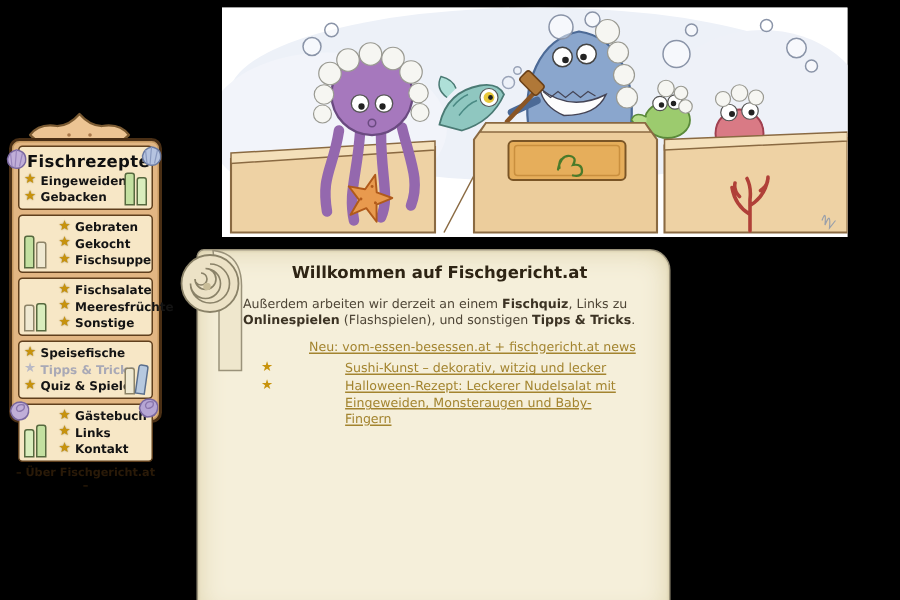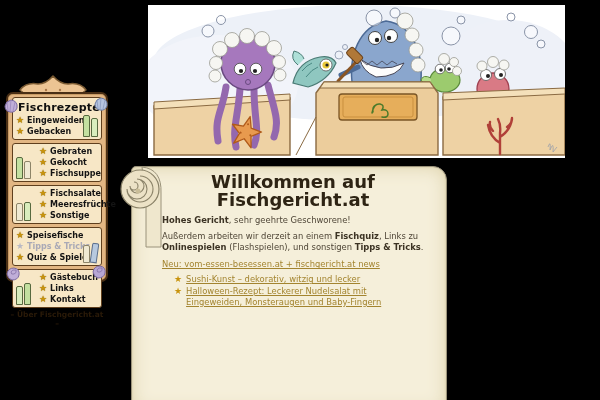--- a/index.html
+++ b/index.html
@@ -33,26 +33,26 @@
   .shell{position:absolute;width:18px;height:16px;}
   #starfish-top{position:absolute;left:16px;top:74px;width:74px;height:40px;}
 
   
   #scroll{position:absolute;left:118px;top:163px;width:332px;height:237px;}
   #parchment{position:absolute;left:13px;top:3px;right:3px;bottom:-12px;background:#f5efda;
         border:1px solid #9a927a;border-radius:5px 14px 4px 4px;
         box-shadow:inset 0 0 18px #ddd2ab, inset 0 0 2px #b8ad8a;}
   #curl{position:absolute;left:0;top:0;width:48px;height:88px;}
   #scroll-content{position:absolute;left:44px;top:8px;right:26px;color:#4e4536;font-size:8.4px;line-height:10.8px;}
-  #scroll-title{font-size:18px;font-weight:bold;color:#2e2414;text-align:center;margin:2px 0 6px 0;line-height:18px;}
+  #scroll-title{font-size:11px;font-weight:bold;color:#2e2414;text-align:center;margin:2px 0 6px 0;line-height:18px;}
   .para{margin:0 0 5px 0;}
   .b{font-weight:bold;color:#3c3324;}
   a{text-decoration:underline;cursor:pointer;}
   .lnk-bold{color:#83691b;font-weight:bold;}
-  .lnk{color:#a3842f;}
+  .lnk{color:#a3842f;padding-left:44px;}
   .lnk-light{color:#b59b4a;}
   .news-head{margin:7px 0 4px 0;}
   .news-item{display:flex;gap:4px;margin:1px 0 1px 12px;align-items:flex-start;}
   .news-item .star, .rec-item .star{color:#c8930c;font-size:9px;line-height:10px;flex:0 0 auto;}
 </style>
 </head>
 <body>
 
 <div id="page">
 
@@ -301,21 +301,20 @@
     <svg id="curl" viewBox="0 0 48 88">
       <path d="M24,4 Q44,6 43,30 L43,84 L28,84 L28,40 Z" fill="#efe7cd" stroke="#9a927a" stroke-width="1"></path>
       <circle cx="22" cy="26" r="19" fill="#ece2c6" stroke="#8a8268" stroke-width="1.2"></circle>
       <path d="M22,26 m0,-13 a13,13 0 1,1 -13,13 a10,10 0 1,0 10,-10 a7,7 0 1,1 -7,7 a4,4 0 1,0 4,-4" fill="none" stroke="#8a8268" stroke-width="1.1"></path>
       <circle cx="20" cy="28" r="2.5" fill="#c9bd98"></circle>
     </svg>
 
     <div id="scroll-content">
       <h1 id="scroll-title">Willkommen auf Fischgericht.at</h1>
 
-      <p class="para"><span class="b">Hohes Gericht</span><span>, sehr geehrte Geschworene!</span></p>
 
 
 
       <p class="para"><span>Außerdem arbeiten wir derzeit an einem </span><span class="b">Fischquiz</span><span>, Links zu </span><span class="b">Onlinespielen</span><span> (Flashspielen), und sonstigen </span><span class="b">Tipps &amp; Tricks</span><span>.</span></p>
 
 
       <p class="para news-head"><a class="lnk">Neu: vom-essen-besessen.at + fischgericht.at news</a></p>
 
       <div class="news-item">
         <span class="star">★</span>

